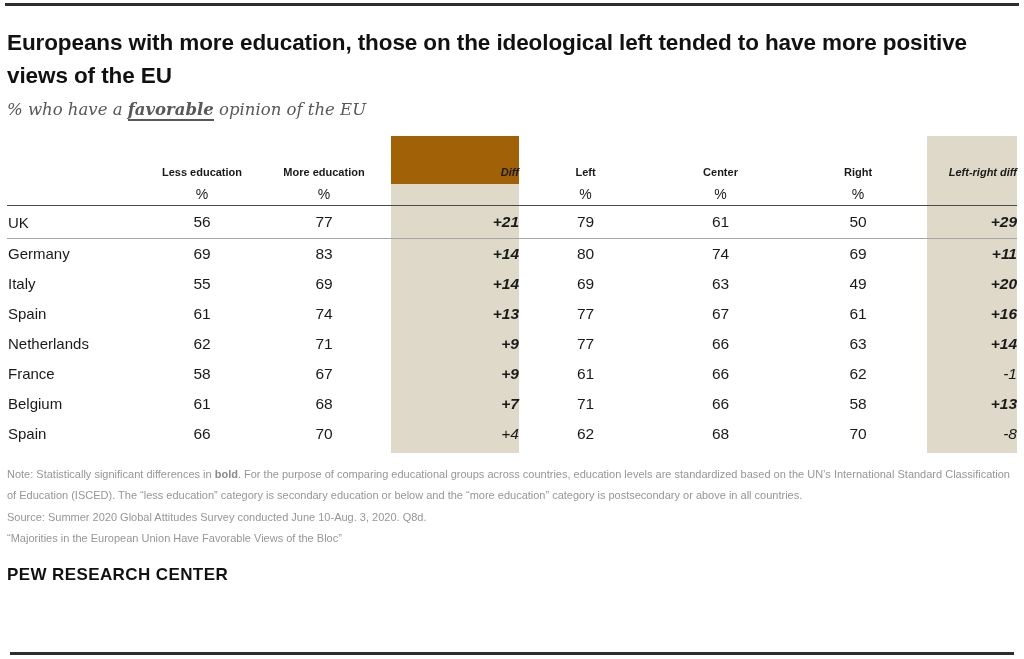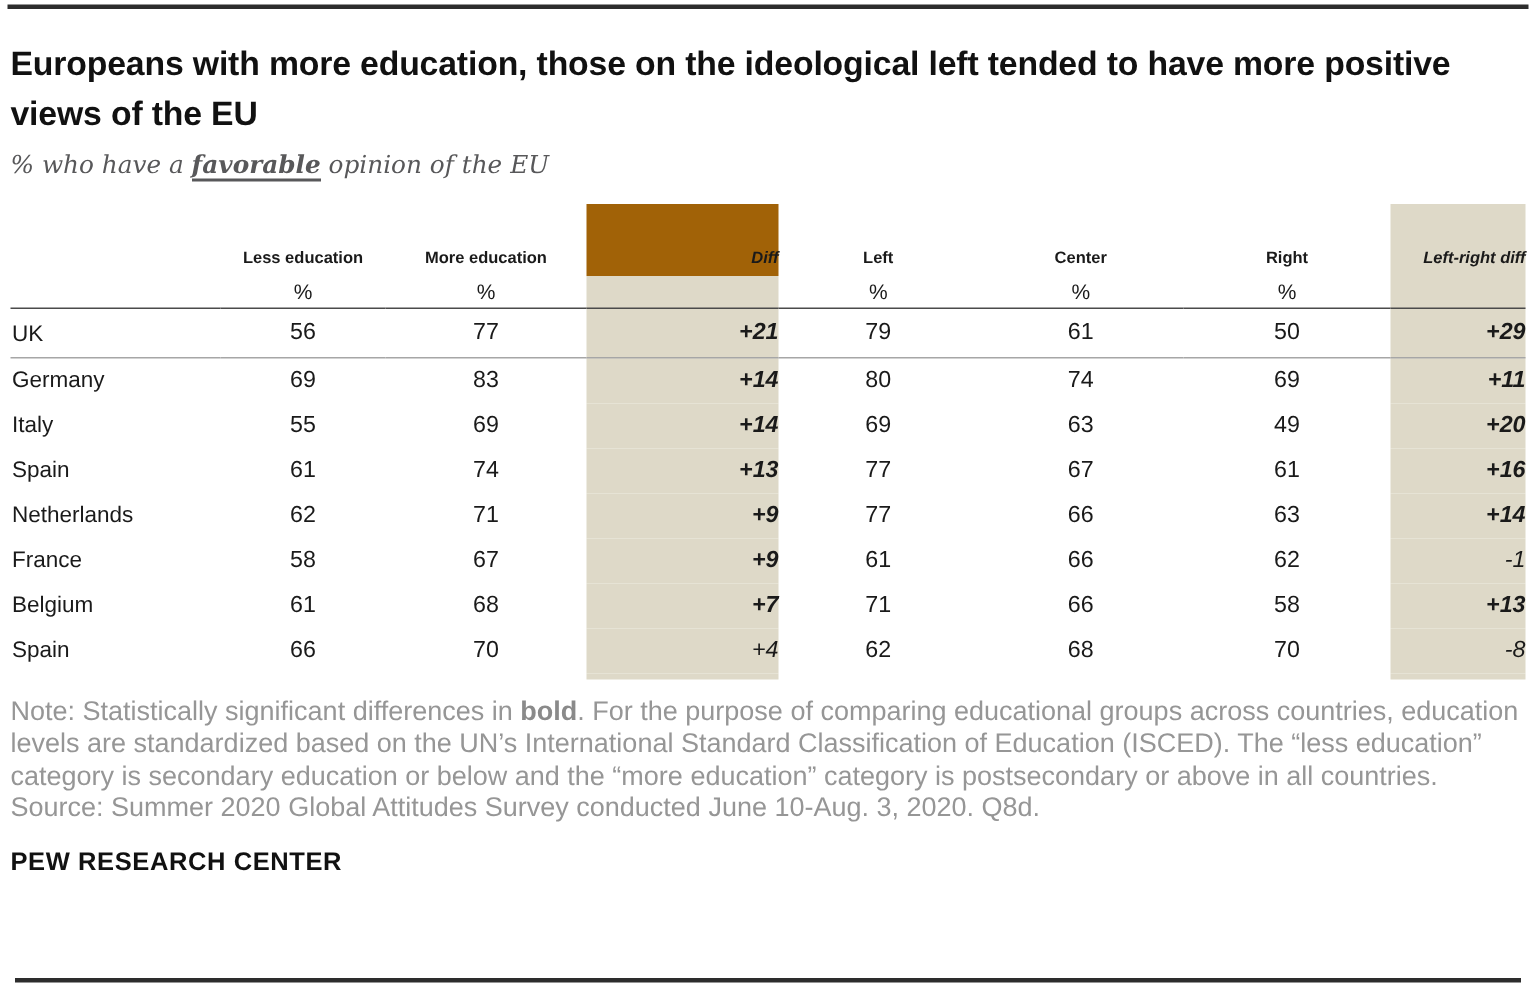--- a/index.html
+++ b/index.html
@@ -49,21 +49,21 @@
   tbody td {
     text-align: center; font-size: 15.5px; height: 30px;
     vertical-align: middle;
   }
   tbody td.country { text-align: left; padding-left: 1px; font-size: 15px; margin-top: 11px; }
   tbody tr.sep-below td { height: 33px; border-bottom: 1px solid #a6a6a6; }
   tbody td.bold { font-weight: 700; }
   tbody tr.spacer td { height: 4px; }
 
   .notes {
-    color: #969696; font-size: 18px; line-height: 21.5px;
+    color: #969696; font-size: 11px; line-height: 21.5px;
     margin-top: 11px; max-width: 1008px;
   }
   .notes .note-bold { font-weight: 700; color: #8a8a8a; }
   .notes p { margin: 0; }
   .brand {
     font-weight: 700; font-size: 17px; color: #111;
     letter-spacing: 0.4px; margin-top: 15px;
   }
 </style>
 </head>
@@ -200,19 +200,20 @@
           <td></td>
           <td></td>
           <td class="shaded" style="background-color: rgb(222, 217, 200);"></td>
         </tr>
       </tbody>
   </table>
 
   <div class="notes">
     <p><span>Note: Statistically significant differences in </span><span class="note-bold">bold</span><span>.  For the purpose of comparing educational groups across countries, education levels are standardized based on the UN’s International Standard Classification of Education (ISCED). The “less education” category is secondary education or below and the “more education” category is postsecondary or above in all countries.</span></p>
     <p>Source: Summer 2020 Global Attitudes Survey conducted June 10-Aug. 3, 2020. Q8d.</p>
+    <p>“Majorities in the European Union Have Favorable Views of the Bloc”</p>
   </div>
 
   <div class="brand">PEW RESEARCH CENTER</div>
 
 </div>
 
 <div class="rule bottom-rule" style="background-color: rgb(45, 45, 45);"></div>
 
 </body></html>

